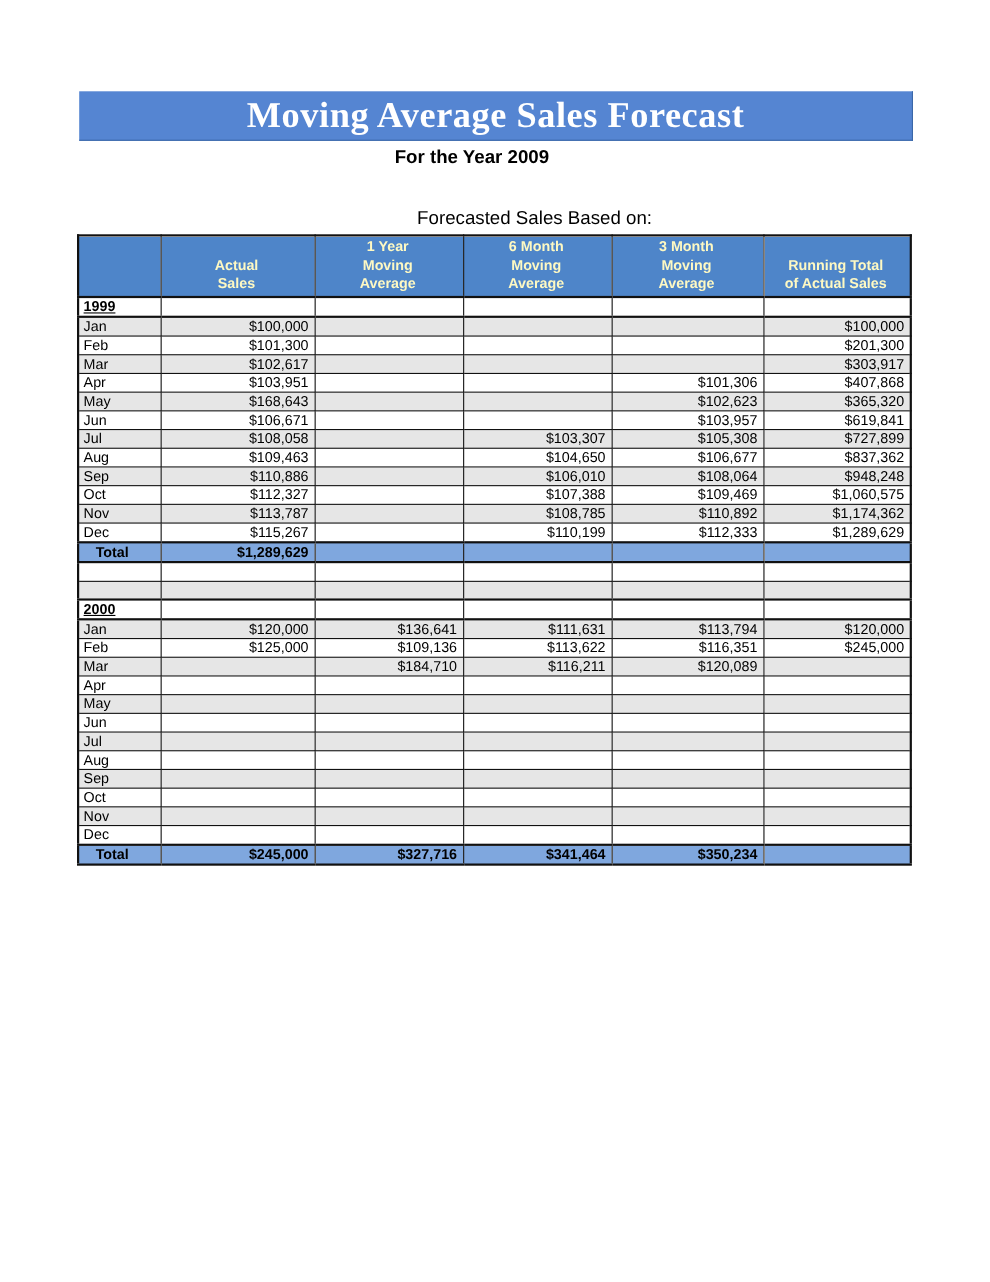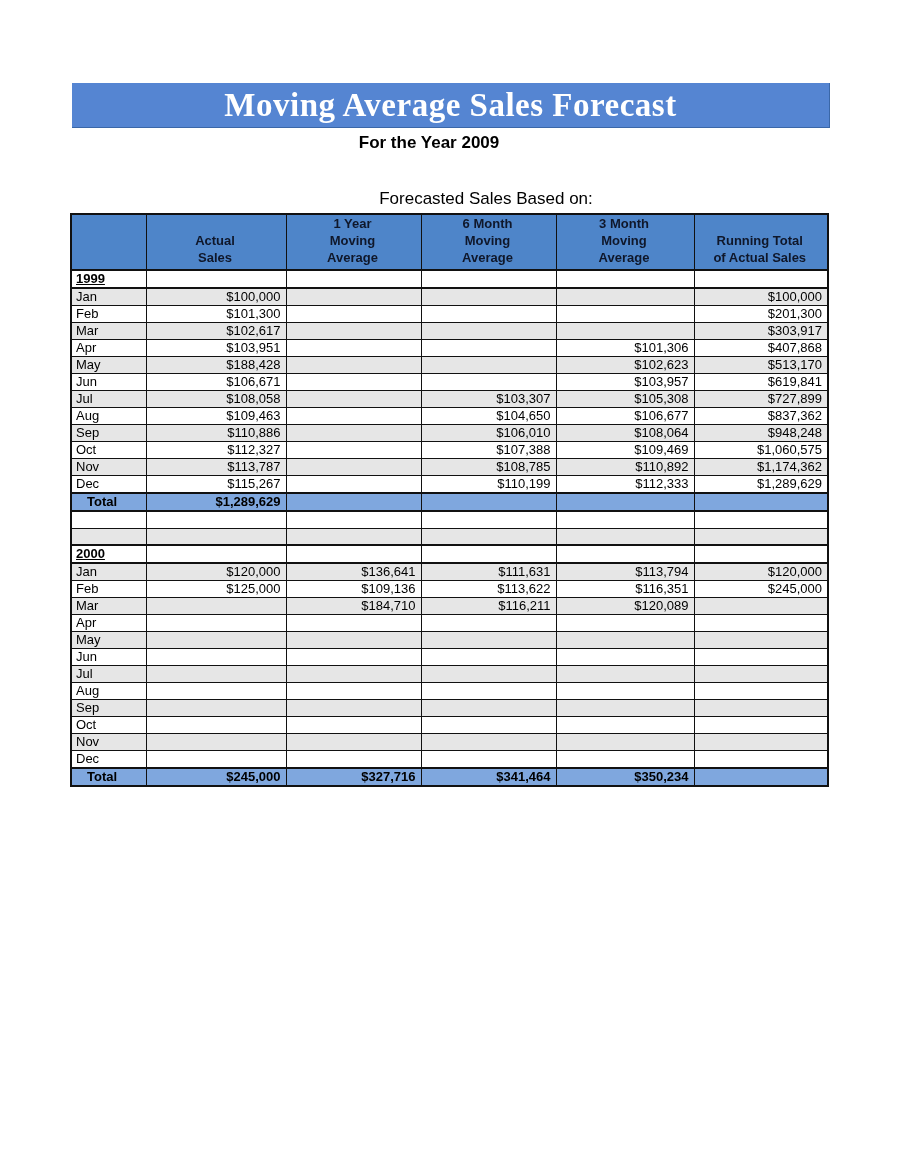--- a/index.html
+++ b/index.html
@@ -41,21 +41,21 @@
   col.c-month{width:75px;}
   col.c-actual{width:140px;}
   col.c-ma1y{width:135px;}
   col.c-ma6m{width:135px;}
   col.c-ma3m{width:138px;}
   col.c-run{width:134px;}
 
   th,td{border:1px solid var(--line);font-size:13px;overflow:hidden;}
 
   thead th{
-    height:52px;background:var(--header-blue);color:#0f172a;
+    height:52px;background:var(--header-blue);color:#fef9c3;
     font-weight:bold;text-align:center;vertical-align:bottom;
     white-space:pre-line;line-height:1.32;padding:0 2px 3px 0;
   }
   thead th{border-bottom:2px solid var(--line);}
 
   tbody td{height:17px;line-height:16px;padding:0 5px 0 3px;background:#ffffff;}
   td.label-cell{text-align:left;padding-left:4px;}
   td.value-cell{text-align:right;}
 
   tr.shaded td{background:var(--shade-gray);}
@@ -145,25 +145,25 @@
         <tr class="row-month">
           <td class="label-cell">Apr</td>
           <td class="value-cell">$103,951</td>
           <td class="value-cell"></td>
           <td class="value-cell"></td>
           <td class="value-cell">$101,306</td>
           <td class="value-cell">$407,868</td>
         </tr>
         <tr class="row-month shaded">
           <td class="label-cell">May</td>
-          <td class="value-cell">$188,428</td>
+          <td class="value-cell">$168,643</td>
           <td class="value-cell"></td>
           <td class="value-cell"></td>
           <td class="value-cell">$102,623</td>
-          <td class="value-cell">$513,170</td>
+          <td class="value-cell">$365,320</td>
         </tr>
         <tr class="row-month">
           <td class="label-cell">Jun</td>
           <td class="value-cell">$106,671</td>
           <td class="value-cell"></td>
           <td class="value-cell"></td>
           <td class="value-cell">$103,957</td>
           <td class="value-cell">$619,841</td>
         </tr>
         <tr class="row-month shaded">

